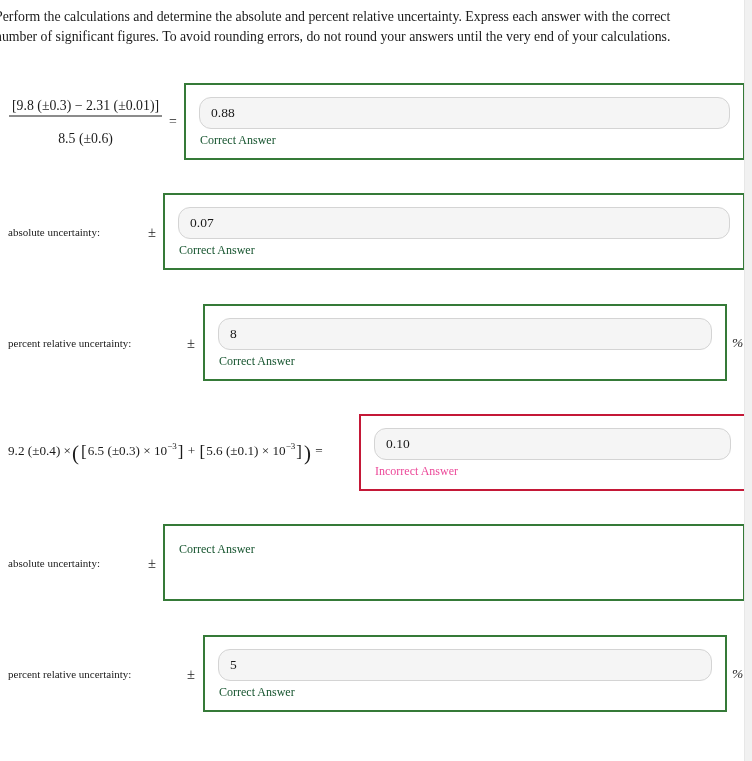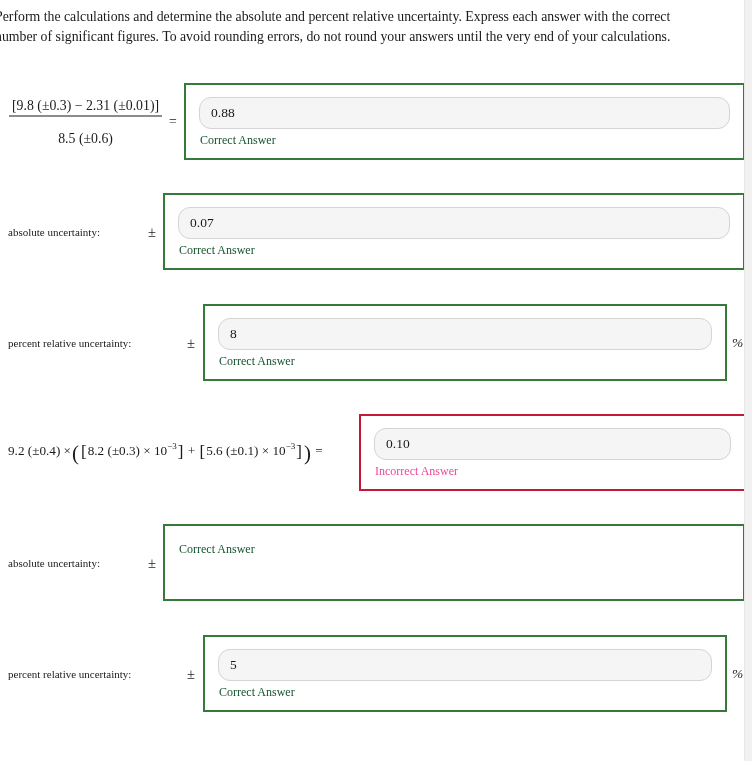--- a/index.html
+++ b/index.html
@@ -99,21 +99,21 @@
       <div class="status">Correct Answer</div>
     </div>
     <span class="pct">%</span>
   </div>
 
   <div class="row r4">
     <div class="equation2">
       <span>9.2 (±0.4) × </span>
         <span class="bigp">(</span>
         <span class="bigb">[</span>
-        <span><span>8.2 (±0.3) × 10</span><sup>−3</sup></span>
+        <span><span>6.5 (±0.3) × 10</span><sup>−3</sup></span>
         <span class="bigb">]</span>
         <span style="white-space:pre;"> + </span>
         <span class="bigb">[</span>
         <span><span>5.6 (±0.1) × 10</span><sup>−3</sup></span>
         <span class="bigb">]</span>
         <span class="bigp">)</span>
         <span style="white-space:pre;"> =</span>
     </div>
     <div class="answer-box incorrect">
       <input class="answer-input" type="text" readonly="" value="0.10" style="">

